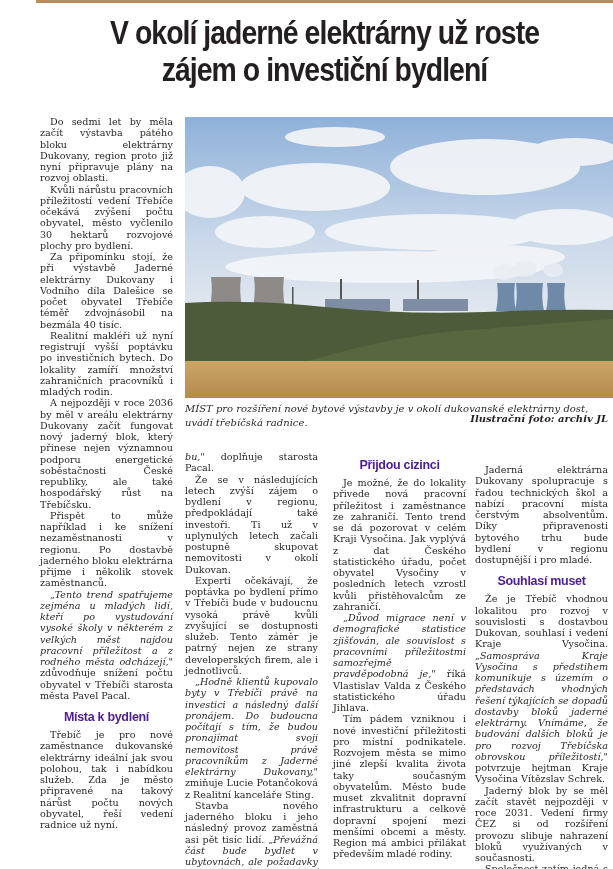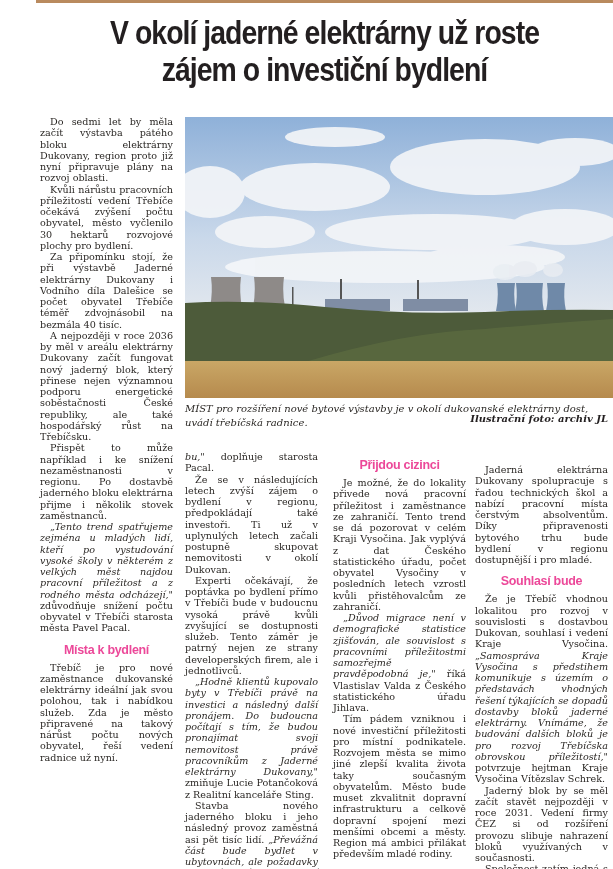--- a/index.html
+++ b/index.html
@@ -12,37 +12,38 @@
   .col { position: absolute; font-size: 9.6px; line-height: 11.25px; text-align: justify; hyphens: auto; }
   .col p { text-indent: 10px; }
   .col p.cont { text-indent: 0; }
   .col em { font-style: italic; }
   .c1 { left: 40px; top: 116px; width: 133px; }
   .c2 { left: 185px; top: 451px; width: 133px; }
   .c3 { left: 333px; top: 458px; width: 133px; }
   .c4 { left: 475px; top: 464px; width: 133px; }
   .subhead { font-family: "Liberation Sans", sans-serif; font-weight: bold; font-size: 12.5px;
     line-height: 15px; text-align: center; text-indent: 0 !important; margin: 9px 0 4px;
-    letter-spacing: -0.3px; color: #ec4899; }
+    letter-spacing: -0.3px; color: #4c1d95; }
   .photo { position: absolute; left: 185px; top: 117px; width: 428px; height: 281px; overflow: hidden; }
   .caption { position: absolute; left: 185px; top: 402px; width: 425px; font-size: 10px; line-height: 14px;
     font-style: italic; color: #2a2724; }
   .credit { position: absolute; right: 5px; top: 413px; font-size: 10px; line-height: 11px;
     font-style: italic; font-weight: bold; color: #231f20; }
 </style>
 </head>
 <body>
 
 <div class="topline"></div>
 <h1 class="headline">V okolí jaderné elektrárny už roste zájem o investiční bydlení</h1>
 
 <div class="col c1">
   <p>Do sedmi let by měla začít výstavba pátého bloku elektrárny Dukovany, region proto již nyní připravuje plány na rozvoj oblasti.</p>
   <p>Kvůli nárůstu pracovních příležitostí vedení Třebíče očekává zvýšení počtu obyvatel, město vyčlenilo 30 hektarů rozvojové plochy pro bydlení.</p>
   <p>Za připomínku stojí, že při výstavbě Jaderné elektrárny Dukovany i Vodního díla Dalešice se počet obyvatel Třebíče téměř zdvojnásobil na bezmála 40 tisíc.</p>
+  <p>Realitní makléři už nyní registrují vyšší poptávku po investičních bytech. Do lokality zamíří množství zahraničních pracovníků i mladých rodin.</p>
   <p>A nejpozději v roce 2036 by měl v areálu elektrárny Dukovany začít fungovat nový jaderný blok, který přinese nejen významnou podporu energetické soběstačnosti České republiky, ale také hospodářský růst na Třebíčsku.</p>
   <p>Přispět to může například i ke snížení nezaměstnanosti v regionu. Po dostavbě jaderného bloku elektrárna přijme i několik stovek zaměstnanců.</p>
   <p><em>„Tento trend spatřujeme zejména u mladých lidí, kteří po vystudování vysoké školy v některém z velkých měst najdou pracovní příležitost a z rodného města odcházejí,"</em><span> zdůvodňuje snížení počtu obyvatel v Třebíči starosta města Pavel Pacal.</span></p>
   <h2 class="subhead">Místa k bydlení</h2>
   <p>Třebíč je pro nové zaměstnance dukovanské elektrárny ideální jak svou polohou, tak i nabídkou služeb. Zda je město připravené na takový nárůst počtu nových obyvatel, řeší vedení radnice už nyní.</p>
 
 </div>
 
 <div class="photo">
   <svg width="428" height="281" viewBox="0 0 428 281">
@@ -110,18 +111,18 @@
 
 <div class="col c3">
   <h2 class="subhead" style="margin-top:0">Přijdou cizinci</h2>
   <p>Je možné, že do lokality přivede nová pracovní příležitost i zaměstnance ze zahraničí. Tento trend se dá pozorovat v celém Kraji Vysočina. Jak vyplývá z dat Českého statistického úřadu, počet obyvatel Vysočiny v posledních letech vzrostl kvůli přistěhovalcům ze zahraničí.</p>
   <p><em>„Důvod migrace není v demografické statistice zjišťován, ale souvislost s pracovními příležitostmi samozřejmě pravděpodobná je,"</em><span> říká Vlastislav Valda z Českého statistického úřadu Jihlava.</span></p>
   <p>Tím pádem vzniknou i nové investiční příležitosti pro místní podnikatele. Rozvojem města se mimo jiné zlepší kvalita života taky současným obyvatelům. Město bude muset zkvalitnit dopravní infrastrukturu a celkově dopravní spojení mezi menšími obcemi a městy. Region má ambici přilákat především mladé rodiny.</p>
 </div>
 
 <div class="col c4">
   <p>Jaderná elektrárna Dukovany spolupracuje s řadou technických škol a nabízí pracovní místa čerstvým absolventům. Díky připravenosti bytového trhu bude bydlení v regionu dostupnější i pro mladé.</p>
-  <h2 class="subhead">Souhlasí bude</h2>
+  <h2 class="subhead">Souhlasí muset</h2>
   <p><span>Že je Třebíč vhodnou lokalitou pro rozvoj v souvislosti s dostavbou Dukovan, souhlasí i vedení Kraje Vysočina. </span><em>„Samospráva Kraje Vysočina s předstihem komunikuje s územím o představách vhodných řešení týkajících se dopadů dostavby bloků jaderné elektrárny. Vnímáme, že budování dalších bloků je pro rozvoj Třebíčska obrovskou příležitostí,"</em><span> potvrzuje hejtman Kraje Vysočina Vítězslav Schrek.</span></p>
   <p>Jaderný blok by se měl začít stavět nejpozději v roce 2031. Vedení firmy ČEZ si od rozšíření provozu slibuje nahrazení bloků využívaných v současnosti.</p>
   <p>Společnost zatím jedná s uchazeči o stavbu nového bloku. O tu mají zájem tři firmy – americký Westinghouse, francouzská společnost EDF a jihokorejská firma KHNP. Finální projekty by měly předložit zhruba v polovině září.</p>
 
 </div>
 
 </body></html>

